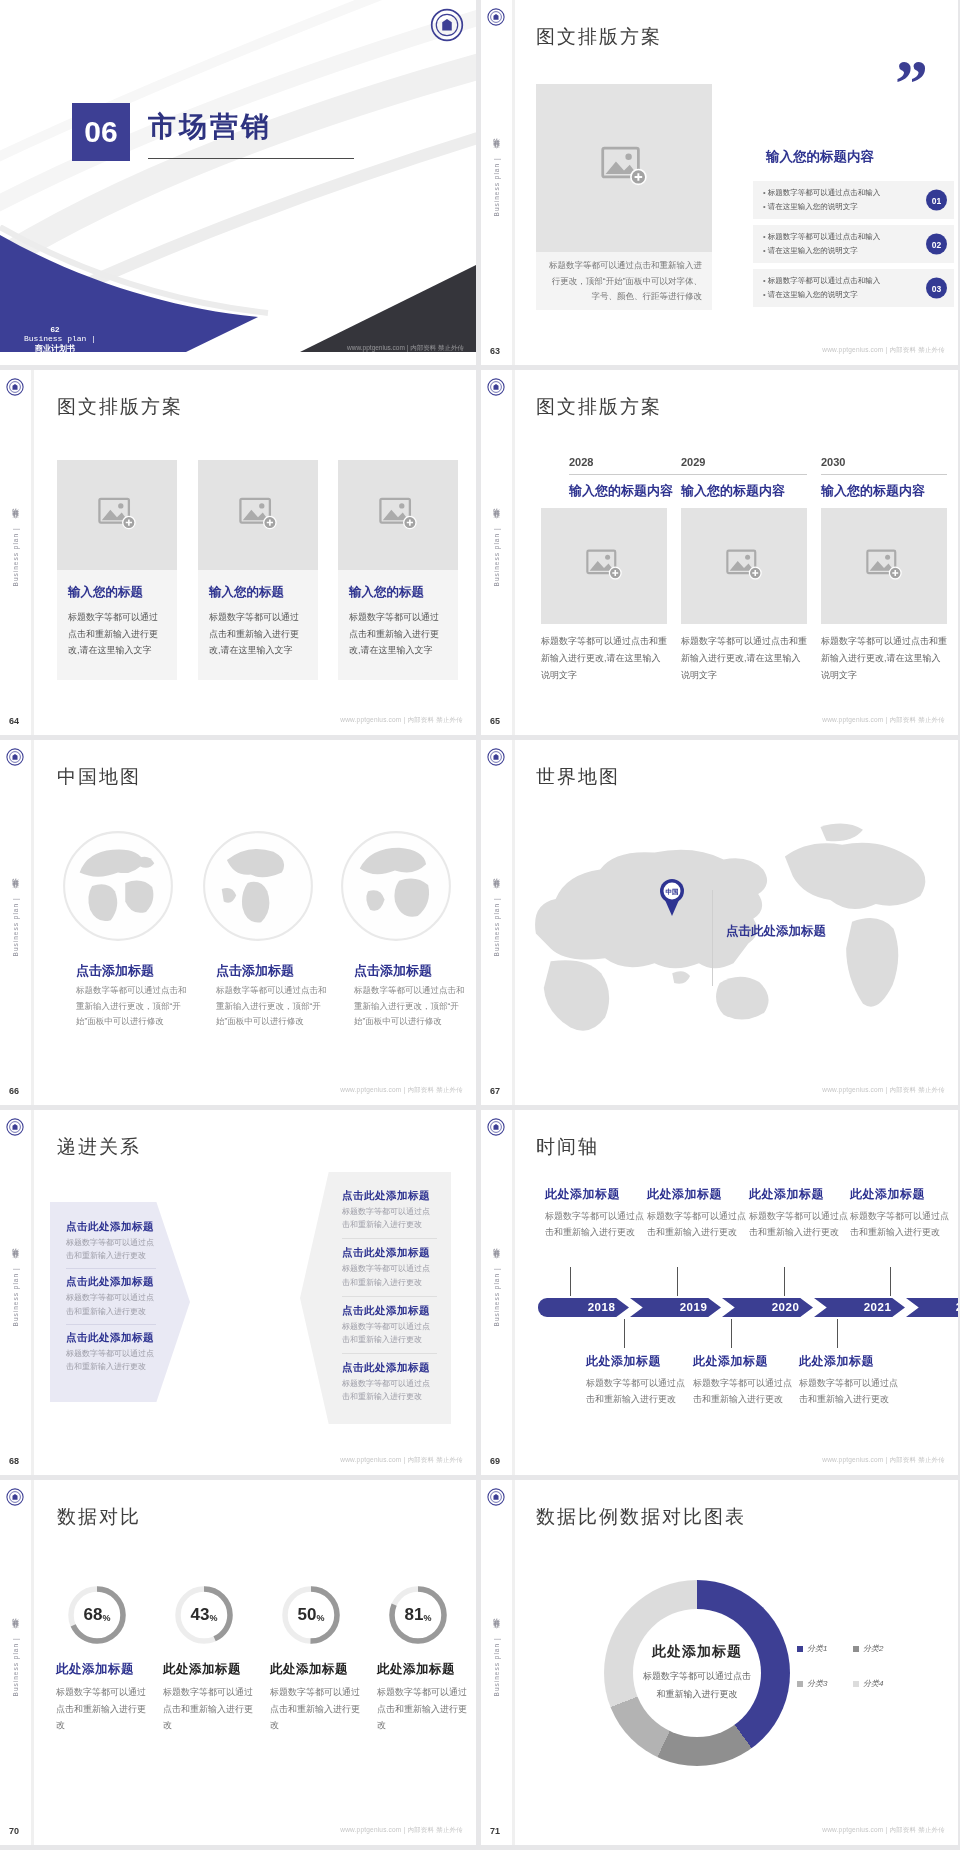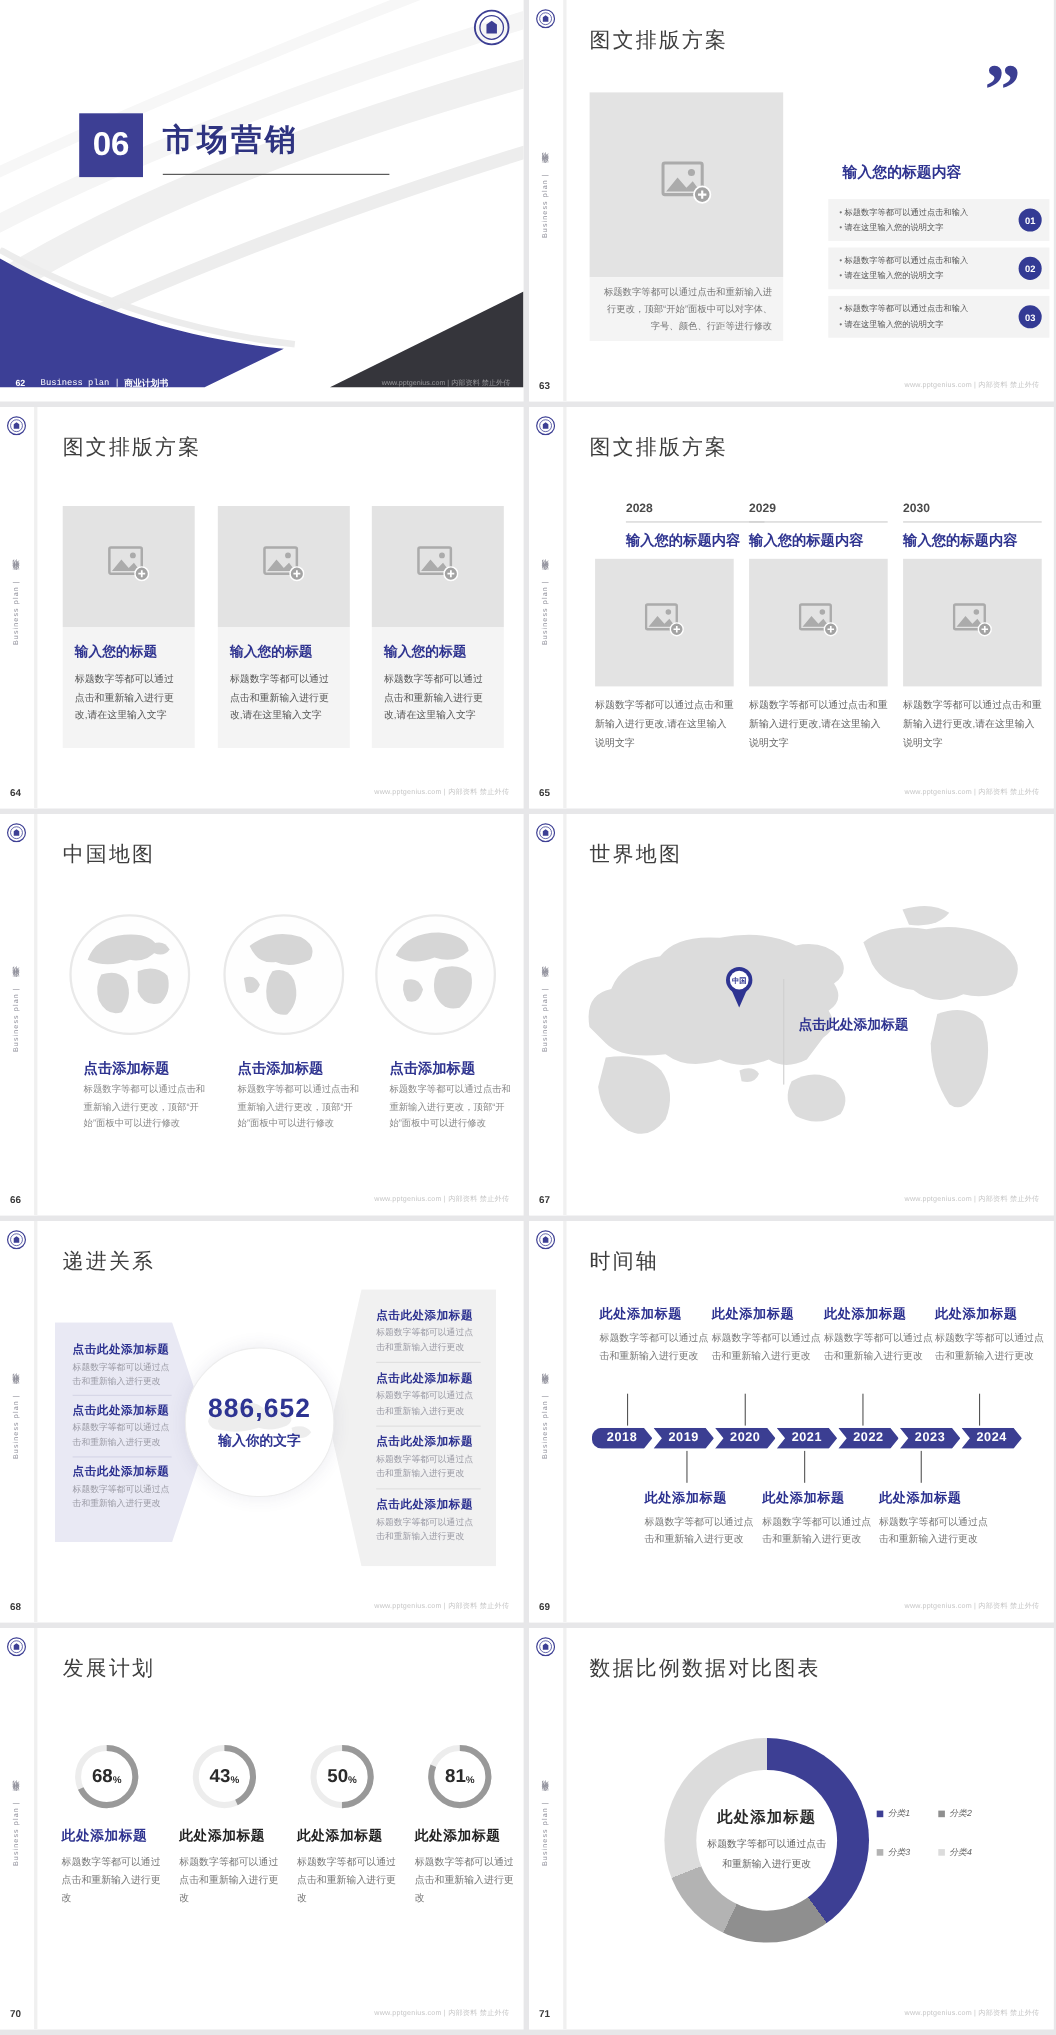--- a/index.html
+++ b/index.html
@@ -27,21 +27,21 @@
   .lblock .it{padding:6px 0;}
   .lblock .it+ .it{border-top:1px solid #d5d5e6;}
   .rblock{position:absolute;left:300px;top:62px;width:151px;height:252px;background:#f1f1f1;clip-path:polygon(19% 0,100% 0,100% 100%,19% 100%,0 50%);box-sizing:border-box;padding:10px 14px 8px 42px;}
   .rblock .it{padding:7px 0;}
   .rblock .it + .it{border-top:1px solid #dedede;}
   .ihead{font-size:10.5px;font-weight:bold;color:#2c3190;letter-spacing:.5px;}
   .itext{font-size:8px;color:#9b9ba5;line-height:1.65;margin-top:2px;}
   .bigcircle{position:absolute;left:168px;top:115px;width:134px;height:134px;border-radius:50%;background:#fff;border:1px solid #ededed;box-shadow:0 0 16px rgba(60,60,110,.10);display:flex;flex-direction:column;align-items:center;justify-content:center;z-index:2;}
   
   .chevband{position:absolute;left:57px;top:188px;display:flex;}
-  .chev{width:55px;height:19px;margin-right:1px;background:#3b3e92;color:#fff;font-size:11.5px;font-weight:bold;text-align:center;line-height:19px;clip-path:polygon(0 0,86% 0,100% 50%,86% 100%,0 100%,14% 50%);letter-spacing:.5px;}
+  .chev{width:55px;height:19px;margin-right:1px;background:#3b3e92;color:#fff;font-size:11.5px;font-weight:bold;text-align:center;line-height:19px;clip-path:polygon(0 0,86% 0,100% 50%,86% 100%,0 100%,14% 50%);letter-spacing:.5px;padding-left:36px;}
   .chev:first-child{clip-path:polygon(0 0,86% 0,100% 50%,86% 100%,0 100%);border-radius:9px 0 0 9px;}
   .tick{position:absolute;width:1px;background:#555;}
   .titem{position:absolute;width:102px;}
   .titem .h{font-size:12px;font-weight:bold;color:#2c3190;letter-spacing:.5px;}
   .titem .t{font-size:9px;color:#777;line-height:1.8;margin-top:5px;}
   
   .stat{position:absolute;top:102px;width:97px;}
   .ringwrap{position:relative;width:66px;height:66px;margin-left:8px;}
   .ringbg{fill:none;stroke:#ededed;stroke-width:5.5px;}
   .ringarc{fill:none;stroke:#999;stroke-width:5.5px;}
@@ -52,21 +52,21 @@
   .stext{font-size:9px;color:#777;line-height:1.85;margin-top:6px;}
   
   .donut{position:absolute;left:123px;top:100px;width:186px;height:186px;border-radius:50%;background:#ddd;}
   .hole{position:absolute;left:29px;top:29px;width:128px;height:128px;border-radius:50%;background:#fff;display:flex;flex-direction:column;align-items:center;justify-content:center;text-align:center;}
   .legend{position:absolute;left:316px;top:163px;font-style:italic;}
   .lrow{display:flex;margin-bottom:24px;}
   .litem{display:flex;align-items:center;width:56px;}
   .litem i{width:6px;height:6px;display:inline-block;margin-right:4px;background:#999;}
   .litem span{font-size:8px;color:#666;}
   
-  .cover-band-text{position:absolute;bottom:11px;left:10px;color:#fff;font-size:8px;display:flex;align-items:center;z-index:5;}
+  .cover-band-text{position:absolute;bottom:11px;left:10px;color:#fff;font-size:8px;display:flex;align-items:center;z-index:5;flex-direction:column;}
   .cover-band-text b{margin-left:4px;}
   .cover-url{position:absolute;right:12px;bottom:12px;font-size:6.5px;color:rgba(255,255,255,.45);z-index:5;}
   .q{position:absolute;left:414px;top:50px;font-size:66px;font-weight:bold;color:#3b3e92;font-family:"Liberation Serif","DejaVu Serif",serif;line-height:1;}
 </style>
 </head>
 <body>
 
 <div class="sheet">
 <div class="grid">
 
@@ -365,30 +365,20 @@
       </div>
       <div class="it">
         <div class="ihead">点击此处添加标题</div>
         <div class="itext">标题数字等都可以通过点击和重新输入进行更改</div>
       </div>
       <div class="it">
         <div class="ihead">点击此处添加标题</div>
         <div class="itext">标题数字等都可以通过点击和重新输入进行更改</div>
       </div>
     </div>
-    <div class="bigcircle">
-      <svg viewBox="0 0 110 60" width="110" height="60" style="position:absolute;top:36px;opacity:.45;">
-            <g fill="#d9d9d9">
-              <path d="M8,30 Q14,14 34,14 Q52,10 60,20 Q70,16 80,22 Q88,28 80,34 Q66,40 54,36 Q34,42 20,38 Q10,38 8,30Z"></path>
-              <path d="M84,36 Q96,32 102,40 Q96,48 86,44Z"></path>
-            </g>
-          </svg>
-      <div style="font-size:24px;font-weight:bold;color:#2e3492;letter-spacing:1px;position:relative;">886,652</div>
-      <div style="font-size:12.5px;font-weight:bold;color:#2e3492;margin-top:7px;position:relative;">输入你的文字</div>
-    </div>
     <div class="rblock">
       <div class="it">
         <div class="ihead">点击此处添加标题</div>
         <div class="itext">标题数字等都可以通过点击和重新输入进行更改</div>
       </div>
       <div class="it">
         <div class="ihead">点击此处添加标题</div>
         <div class="itext">标题数字等都可以通过点击和重新输入进行更改</div>
       </div>
       <div class="it">
@@ -464,21 +454,21 @@
 
   <div class="slide">
     <div class="strip">
       <span class="mlogo"><svg viewBox="0 0 20 20" width="18" height="18">
               <circle cx="10" cy="10" r="9" fill="none" stroke="#3d3f94" stroke-width="1.2"></circle>
               <circle cx="10" cy="10" r="6" fill="none" stroke="#3d3f94" stroke-width="0.8"></circle>
               <path d="M7.2 13 V8.5 L10 6.6 L12.8 8.5 V13 Z" fill="#3d3f94"></path>
             </svg></span>
       <span class="vtext">Business plan | 商业计划书</span>
     </div>
-    <div class="stitle" style="left:57px;top:24px;">发展计划</div>
+    <div class="stitle" style="left:57px;top:24px;">数据对比</div>
     <div class="stat" style="left:56px;">
       <div class="ringwrap">
         <svg width="66" height="66">
               <circle class="ringbg" cx="33" cy="33" r="26"></circle>
               <circle class="ringarc" cx="33" cy="33" r="26" transform="rotate(-90 33 33)" stroke-dasharray="111.0867162309351 163.36281798666926" stroke="#3d3f94"></circle>
             </svg>
         <div class="pct">
               <span>68</span>
               <span class="unit">%</span>
             </div>

